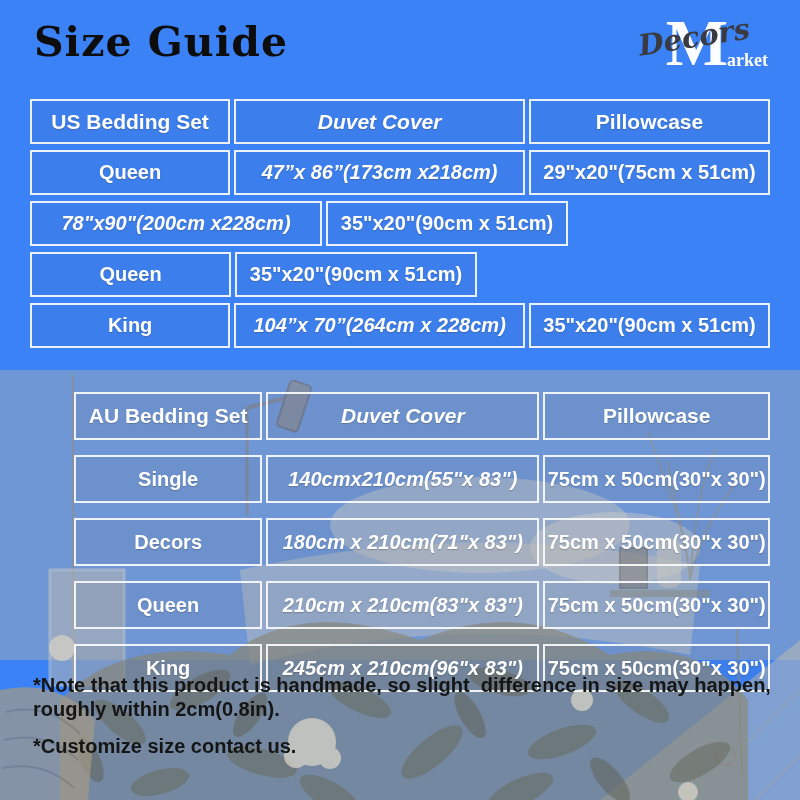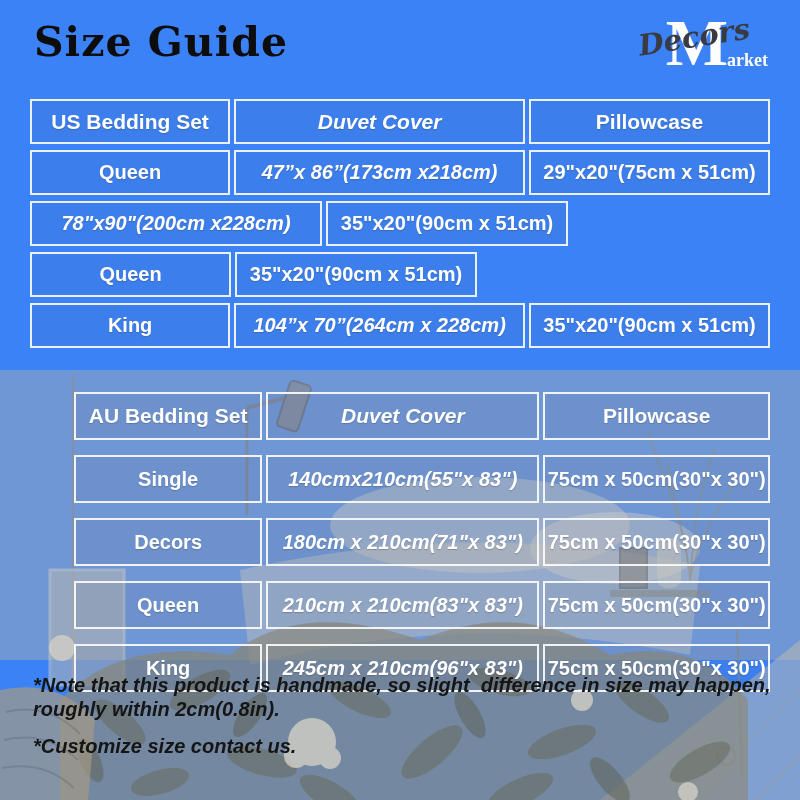--- a/index.html
+++ b/index.html
@@ -48,21 +48,21 @@
     height:45px;color:#ffffff;font-weight:700;font-size:20px;
     white-space:nowrap;text-shadow:0 1px 1px rgba(70,70,70,.35);
   }
   .au .t-cell{height:48px;}
   .t-row .c1{width:201px;}
   .t-row .c2{width:292px;font-style:italic;}
   .t-row .c3{width:242px;}
   .t-row.head .t-cell{font-size:21px;}
 
   
-  .notes{position:absolute;left:33px;top:674px;width:745px;color:#151515;font-style:italic;}
+  .notes{position:absolute;left:33px;top:674px;width:745px;color:#151515;}
   .note-line{
     font-weight:700;font-size:20px;line-height:1.18;
     white-space:pre-wrap;margin:0 0 14px 0;
   }
 </style>
 </head>
 <body>
 
 <div class="canvas">
 

